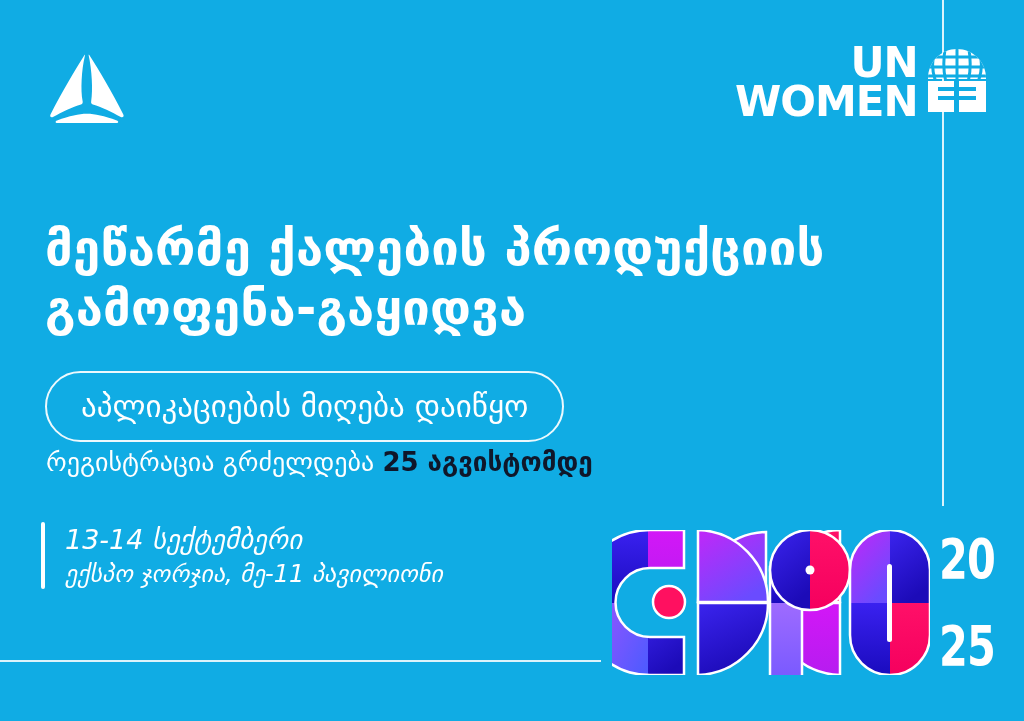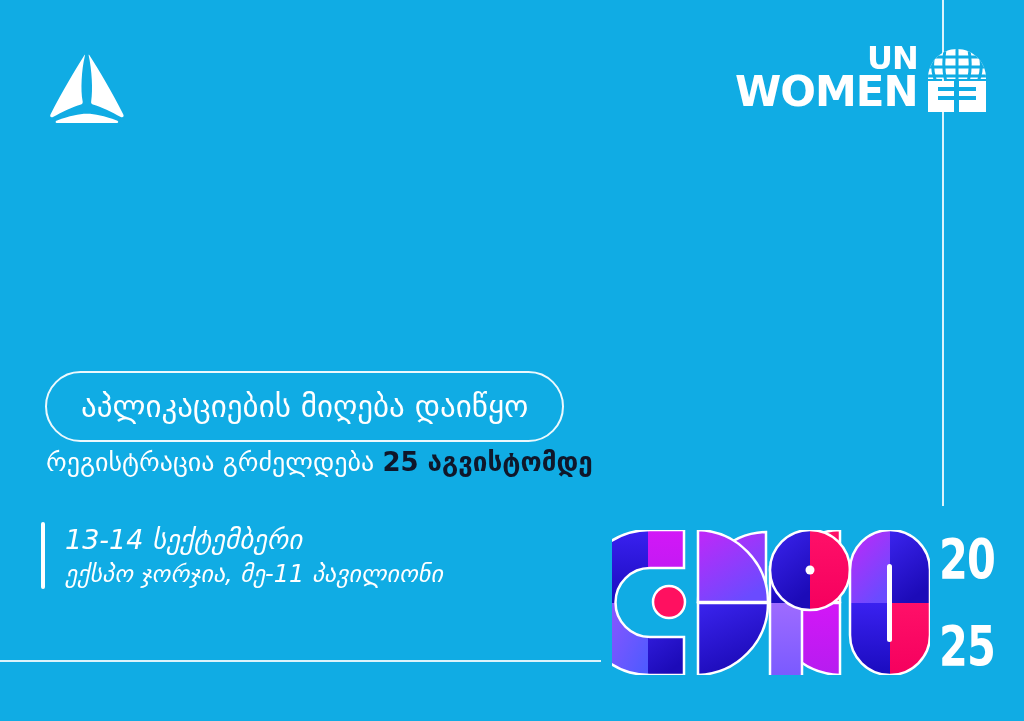--- a/index.html
+++ b/index.html
@@ -66,21 +66,21 @@
   }
   .unwomen-words {
     display: flex;
     flex-direction: column;
     align-items: flex-end;
     color: #ffffff;
     font-weight: 700;
     line-height: 0.92;
     letter-spacing: -1px;
   }
-  .unwomen-words .un    { font-size: 32px; }
+  .unwomen-words .un    { font-size: 42px; }
   .unwomen-words .women { font-size: 42px; text-align: center; }
   .unwomen-emblem { width: 66px; height: 66px; margin-top: 4px; display:block; }
 
   
   .headline {
     position: absolute;
     left: 45px;
     top: 186px;
     width: 870px;
     color: #ffffff;
@@ -229,20 +229,21 @@
 
       <rect x="4" y="33" width="58" height="31" fill="#ffffff"></rect>
       <g stroke="#10ace4" stroke-width="4" fill="none">
         <path d="M14 41 L52 41"></path>
         <path d="M14 50 L52 50"></path>
       </g>
       <rect x="30" y="33" width="5" height="31" fill="#10ace4"></rect>
     </svg>
   </div>
 
+  <h1 class="headline">მეწარმე ქალების პროდუქციის გამოფენა-გაყიდვა</h1>
 
   <div class="cta-pill">
     <span>აპლიკაციების მიღება დაიწყო</span>
   </div>
 
   <div class="reg-line">
     <span>რეგისტრაცია გრძელდება </span><span class="deadline">25 აგვისტომდე</span>
   </div>
 
   <div class="info-block">

